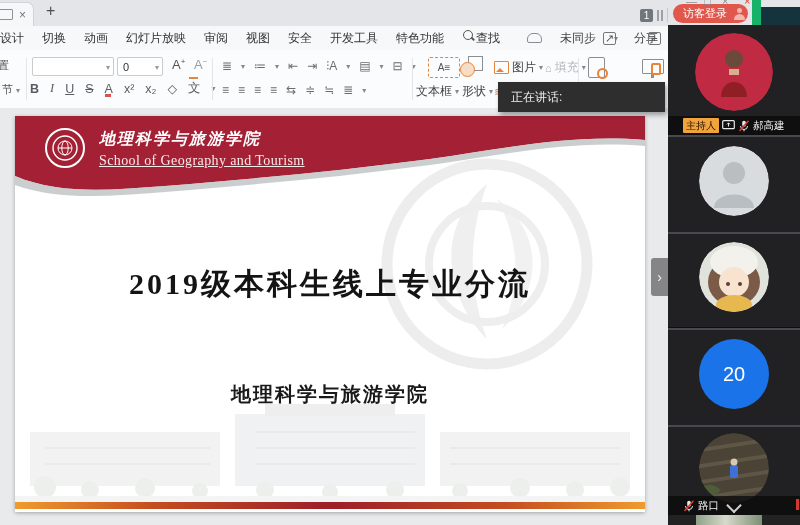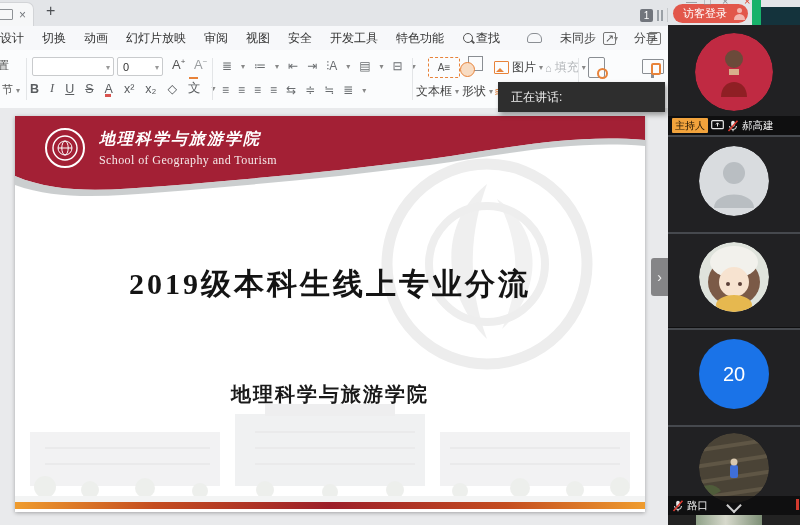--- a/index.html
+++ b/index.html
@@ -22,21 +22,21 @@
   .login .p-head{position:absolute;right:6px;top:4px;width:5px;height:5px;border-radius:50%;background:#f3b7b0;}
   .login .p-body{position:absolute;right:3px;top:10px;width:11px;height:6px;border-radius:6px 6px 0 0;background:#f3b7b0;}
   .winc{position:absolute;top:-5px;font-size:11px;color:#8a8e93;}
   .green-strip{position:absolute;left:752px;top:0;width:9px;height:26px;background:#17b26a;}
   .dark-corner{position:absolute;left:761px;top:7px;width:39px;height:19px;background:#14333c;}
   
   .menubar{position:absolute;top:26px;left:0;width:668px;height:24px;background:#f7f8fa;
            display:flex;align-items:center;font-size:12px;color:#333;}
   .menubar .mi{padding:0 9px;white-space:nowrap;}
   .menubar .mi:first-child{margin-left:-9px;}
-  .find{display:flex;align-items:center;gap:3px;margin-left:10px;color:#333;}
+  .find{display:flex;align-items:flex-start;gap:3px;margin-left:10px;color:#333;}
   .s-icon{width:8px;height:8px;border:1.5px solid #555;border-radius:50%;position:relative;display:inline-block;}
   .s-icon::after{content:"";position:absolute;left:7px;top:7px;width:4px;height:1.5px;background:#555;transform:rotate(45deg);}
   .mtool{position:absolute;top:26px;height:24px;display:flex;align-items:center;gap:18px;font-size:12px;color:#444;}
   .cloud{width:13px;height:8px;background:transparent;border:1.5px solid #8a8e93;border-radius:6px 6px 2px 2px;position:relative;}
   .share-ic{font-size:11px;color:#555;border:1.2px solid #777;border-radius:2px;width:11px;height:11px;line-height:10px;text-align:center;}
   .caret{font-size:8px;color:#888;}
   
   .toolbar{position:absolute;top:50px;left:0;width:668px;height:58px;background:#fbfcfd;border-bottom:1px solid #d8dadc;}
   .vsep{position:absolute;top:8px;width:1px;height:42px;background:#e3e5e7;}
   .leftcol{position:absolute;left:0;top:0;width:24px;height:58px;overflow:hidden;font-size:11px;color:#555;}
@@ -76,38 +76,38 @@
   
   .canvas{position:absolute;top:108px;left:0;width:668px;height:417px;background:#e9eaec;}
   .slide{position:absolute;left:15px;top:8px;width:630px;height:396px;background:#fff;
          box-shadow:0 1px 4px rgba(0,0,0,.3);overflow:hidden;}
   .wm{position:absolute;right:38px;top:28px;z-index:1;}
   .hdr{position:absolute;left:0;top:0;width:630px;height:95px;z-index:2;}
   .logo{position:absolute;left:30px;top:12px;width:40px;height:40px;border:2px solid #fff;border-radius:50%;
         z-index:3;display:flex;align-items:center;justify-content:center;box-sizing:border-box;}
   .hdr-txt{position:absolute;left:84px;top:13px;z-index:3;color:#fff;}
   .hdr-cn{font-family:"Liberation Serif",serif;font-style:italic;font-weight:bold;font-size:16px;letter-spacing:2px;}
-  .hdr-en{font-family:"Liberation Serif",serif;font-size:12px;letter-spacing:.4px;margin-top:3px;color:#f6eaea;}
+  .hdr-en{font-family:"Liberation Serif",serif;font-size:14px;letter-spacing:.4px;margin-top:3px;color:#f6eaea;text-decoration:underline;}
   .title{position:absolute;left:0;top:148px;width:100%;text-align:center;z-index:2;
          font-family:"Liberation Serif",serif;font-weight:bold;font-size:30px;color:#141414;letter-spacing:3px;}
   .title .t2{margin-top:12px;}
   .subtitle{position:absolute;left:0;top:264px;width:100%;text-align:center;z-index:2;
             font-family:"Liberation Serif",serif;font-weight:bold;font-size:20px;color:#1a1a1a;letter-spacing:2px;line-height:29px;}
   .campus{position:absolute;left:0;bottom:10px;z-index:1;opacity:.5;}
   .grad-bar{position:absolute;left:0;bottom:3px;width:100%;height:7px;z-index:2;
             background:linear-gradient(90deg,#ef9c2e 0%,#c44d20 22%,#9c1f2a 50%,#c44d20 78%,#ef9c2e 100%);}
   
   .handle{position:absolute;left:651px;top:258px;width:17px;height:38px;background:rgba(122,122,124,.9);
           border-radius:3px 0 0 3px;color:#f2f2f2;font-size:14px;display:flex;align-items:center;justify-content:center;z-index:40;}
   
   .sidebar{position:absolute;left:668px;top:25px;width:132px;height:500px;background:#151517;z-index:50;}
   .tile{position:absolute;left:0;width:132px;background:#212123;overflow:hidden;}
   .avatar{position:absolute;left:50%;transform:translateX(-50%);border-radius:50%;overflow:hidden;}
   .namebar{position:absolute;left:0;right:0;bottom:0;height:19px;background:rgba(8,8,10,.72);
-           display:flex;align-items:center;gap:3px;padding:0 4px;box-sizing:border-box;}
+           display:flex;align-items:center;gap:3px;padding:0 15px;box-sizing:border-box;}
   .pname{color:#f2f2f2;font-size:10.5px;white-space:nowrap;overflow:hidden;text-overflow:ellipsis;flex:1 1 auto;}
   .host-badge{background:#f2a33c;color:#1d1202;font-size:10px;height:15px;line-height:15px;padding:0 3px;border-radius:1px;flex:0 0 auto;}
   .num-av{background:#1a73e8;display:flex;align-items:center;justify-content:center;color:#fff;font-size:20px;}
   .chev{position:absolute;left:50%;top:7px;width:9px;height:9px;border-right:2px solid #cfcfcf;border-bottom:2px solid #cfcfcf;
         transform:translateX(-50%) rotate(45deg);margin-top:-3px;}
   .red-sliver{position:absolute;right:1px;bottom:5px;width:3px;height:11px;background:#d23a2e;}
   .strip{position:absolute;left:0;bottom:0;width:132px;height:10px;background:#222;}
   .strip .frag{position:absolute;left:28px;top:0;width:66px;height:10px;
                background:linear-gradient(90deg,#8fa188,#d7d9cc 45%,#7d8f76);}
 </style>

